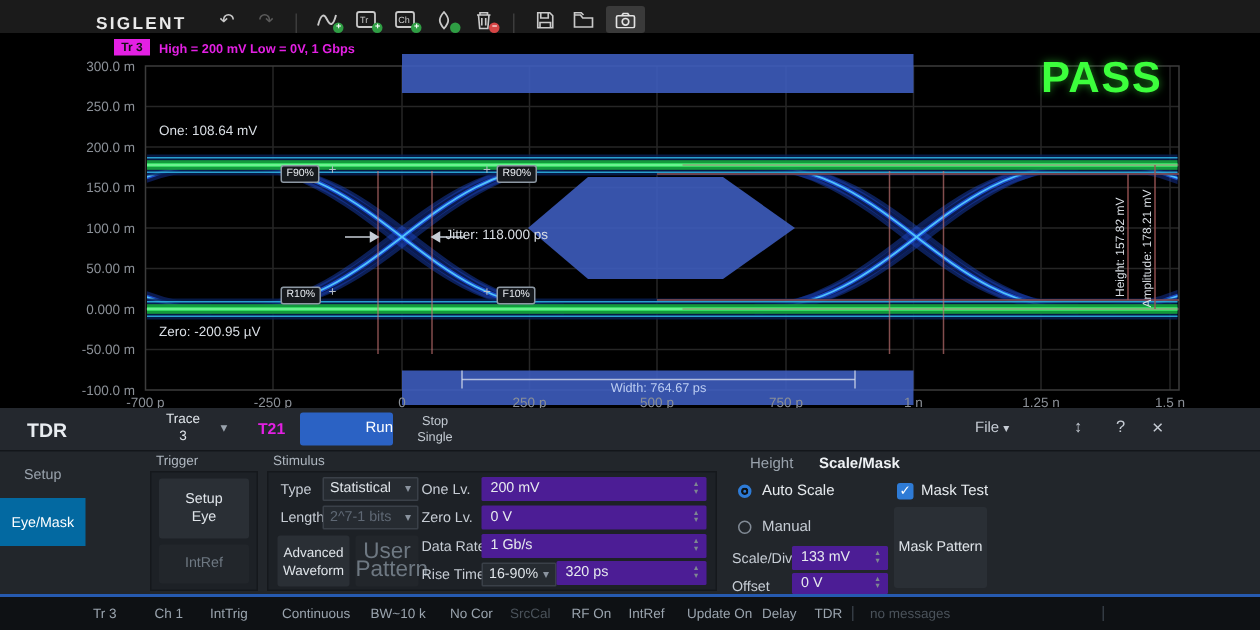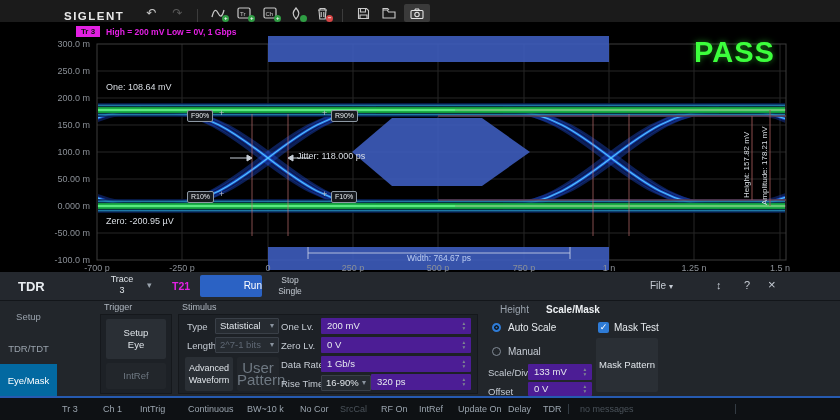--- a/index.html
+++ b/index.html
@@ -341,21 +341,20 @@
         <span>File</span>
         <span class="hd-ico" style="font-size:8px">▾</span>
       </div>
       <div class="ph-item hd-ico" style="left:716px;top:7px">↕</div>
       <div class="ph-item hd-ico" style="left:744px;top:7px">?</div>
       <div class="ph-item hd-ico" style="left:768px;top:5px;font-size:13px">×</div>
     </div>
 
     <div class="side-tabs">
       <div class="stab">Setup</div>
-      <div class="stab">TDR/TDT</div>
       <div class="stab active">Eye/Mask</div>
     </div>
 
     <div class="group" style="left:100px;width:72px;height:94px">
       <div class="group-title">Trigger</div>
       <div class="gbox">
         <div class="btn" style="left:5px;right:5px;top:4px;height:40px;padding-top:8px;box-sizing:border-box;line-height:12px">
           <div>Setup</div>
           <div>Eye</div>
         </div>

